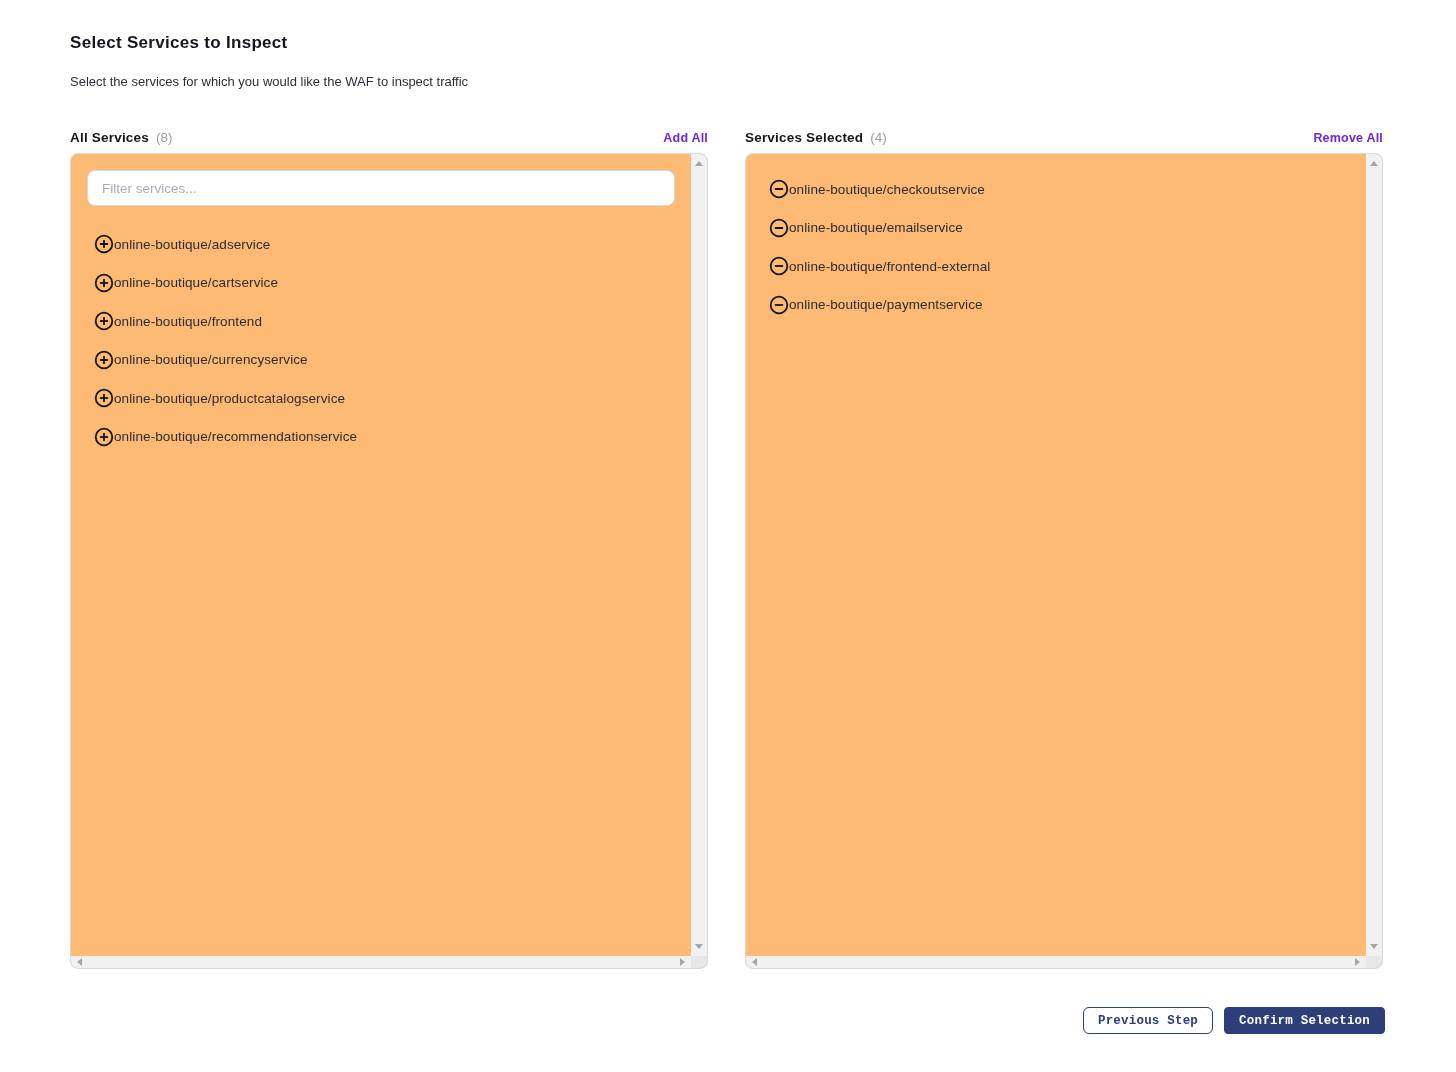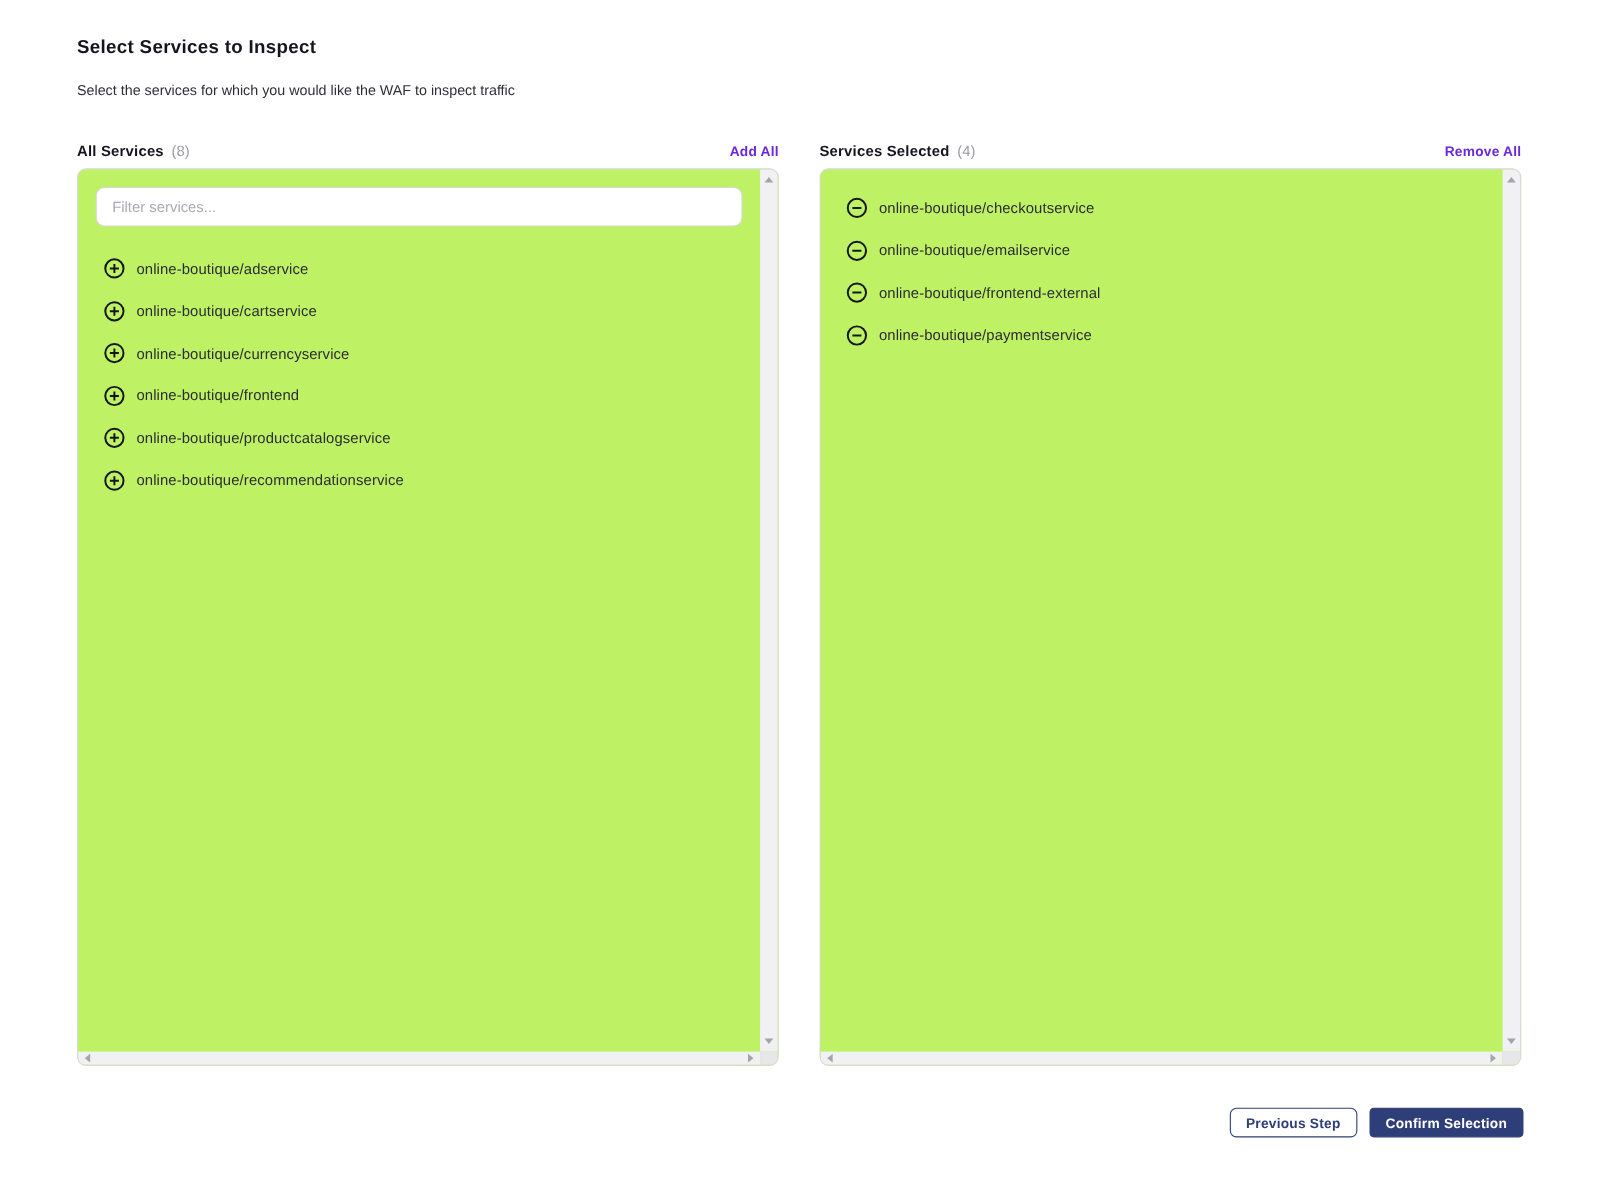--- a/index.html
+++ b/index.html
@@ -62,21 +62,21 @@
     cursor: pointer;
     letter-spacing: 0.2px;
     margin-top: 11px;
   }
   .panel {
     position: relative;
     margin-top: 13px;
     height: 816px;
     border: 1px solid #d9d9dd;
     border-radius: 8px;
-    background: #bef264;
+    background: #fdba74;
     overflow: hidden;
   }
   .panel-content {
     position: absolute;
     top: 0; left: 0; right: 16px; bottom: 12px;
     overflow: hidden;
   }
   .filter-wrap { padding: 16px 16px 0 16px; }
   .filter-input {
     width: 100%;
@@ -95,21 +95,20 @@
     list-style: none;
     margin: 19px 0 0 0;
     padding: 0;
   }
   .panel--selected .svc-list { margin-top: 16px; }
   .svc-row {
     display: flex;
     align-items: center;
     height: 38.5px;
     padding-left: 23px;
-    gap: 10px;
     cursor: pointer;
   }
   .svc-icon {
     width: 20px; height: 20px;
     display: flex; align-items: center; justify-content: center;
     flex: 0 0 20px;
   }
   .svc-icon svg { display: block; }
   .svc-name {
     font-size: 13.5px;
@@ -154,21 +153,21 @@
   .footer {
     display: flex;
     justify-content: flex-end;
     align-items: center;
     gap: 11px;
     margin-top: 38px;
   }
   .btn {
     height: 27px;
     padding: 0 14px;
-    font-family: Liberation Sans, sans-serif;
+    font-family: Liberation Mono, monospace;
     font-size: 12.5px;
     font-weight: 700;
     letter-spacing: 0.2px;
     cursor: pointer;
     display: inline-flex;
     align-items: center;
   }
   .btn-outline {
     background: #ffffff;
     color: #2d3e78;
@@ -230,32 +229,32 @@
   </li>
 
   <li class="svc-row">
     <span class="svc-icon">
       <svg width="20" height="20" viewBox="0 0 20 20">
         <circle cx="10" cy="10" r="8.3" fill="none" stroke="#161616" stroke-width="1.8"></circle>
         <line x1="5.9" y1="10" x2="14.1" y2="10" stroke="#161616" stroke-width="1.8"></line>
         <line x1="10" y1="5.9" x2="10" y2="14.1" stroke="#161616" stroke-width="1.8"></line>
       </svg>
     </span>
+    <span class="svc-name">online-boutique/frontend</span>
+  </li>
+
+  <li class="svc-row">
+    <span class="svc-icon">
+      <svg width="20" height="20" viewBox="0 0 20 20">
+        <circle cx="10" cy="10" r="8.3" fill="none" stroke="#161616" stroke-width="1.8"></circle>
+        <line x1="5.9" y1="10" x2="14.1" y2="10" stroke="#161616" stroke-width="1.8"></line>
+        <line x1="10" y1="5.9" x2="10" y2="14.1" stroke="#161616" stroke-width="1.8"></line>
+      </svg>
+    </span>
     <span class="svc-name">online-boutique/currencyservice</span>
-  </li>
-
-  <li class="svc-row">
-    <span class="svc-icon">
-      <svg width="20" height="20" viewBox="0 0 20 20">
-        <circle cx="10" cy="10" r="8.3" fill="none" stroke="#161616" stroke-width="1.8"></circle>
-        <line x1="5.9" y1="10" x2="14.1" y2="10" stroke="#161616" stroke-width="1.8"></line>
-        <line x1="10" y1="5.9" x2="10" y2="14.1" stroke="#161616" stroke-width="1.8"></line>
-      </svg>
-    </span>
-    <span class="svc-name">online-boutique/frontend</span>
   </li>
 
   <li class="svc-row">
     <span class="svc-icon">
       <svg width="20" height="20" viewBox="0 0 20 20">
         <circle cx="10" cy="10" r="8.3" fill="none" stroke="#161616" stroke-width="1.8"></circle>
         <line x1="5.9" y1="10" x2="14.1" y2="10" stroke="#161616" stroke-width="1.8"></line>
         <line x1="10" y1="5.9" x2="10" y2="14.1" stroke="#161616" stroke-width="1.8"></line>
       </svg>
     </span>

